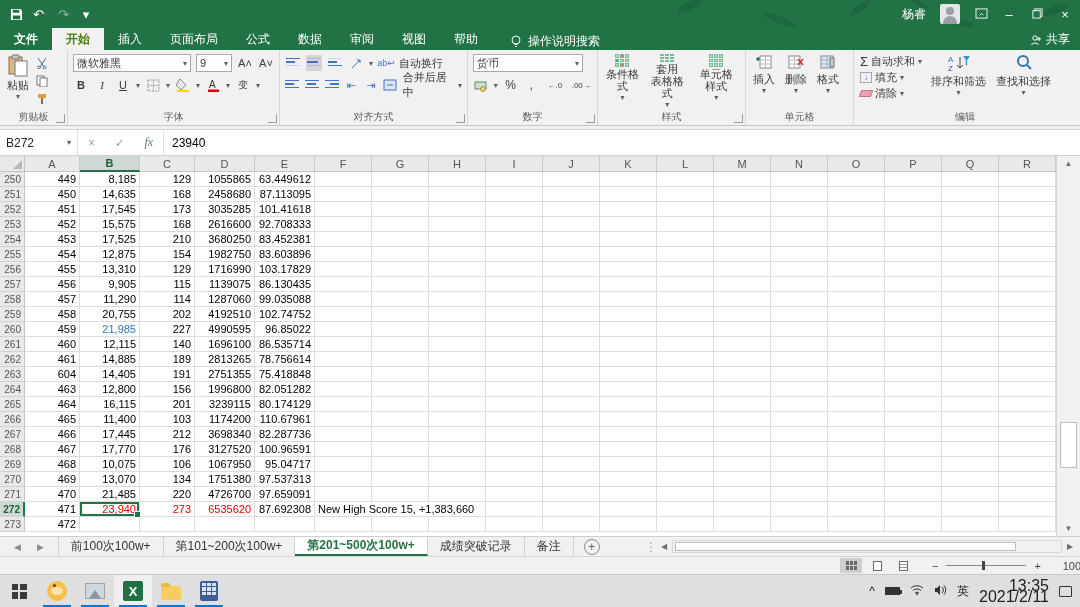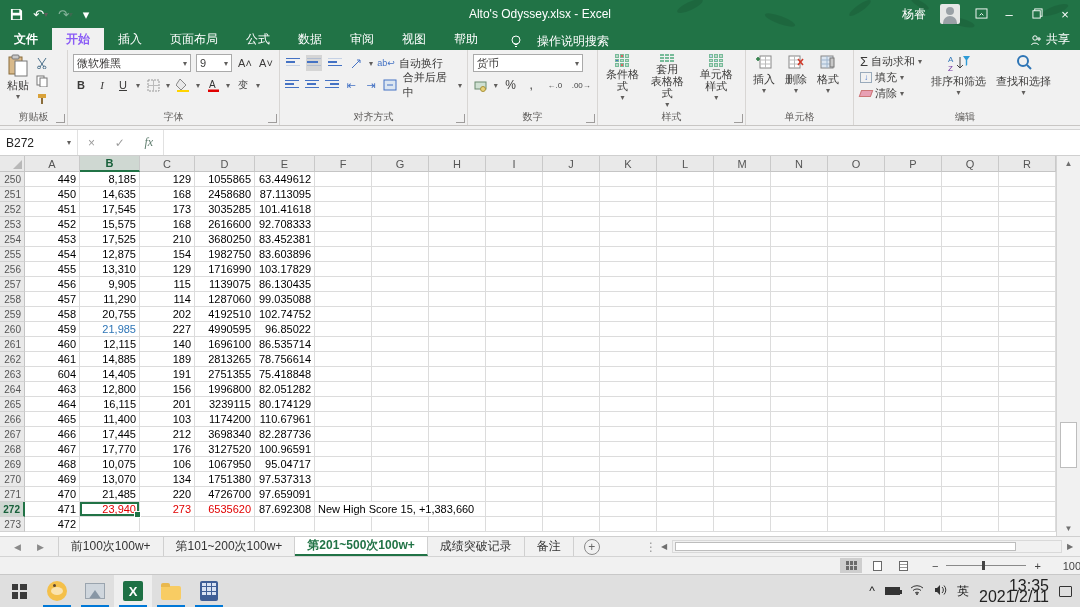--- a/index.html
+++ b/index.html
@@ -17,22 +17,22 @@
   .tb-right { margin-left:auto; display:flex; align-items:center; gap:14px; padding-right:8px; z-index:1; }
   .avatar { width:20px; height:20px; background:#e6e6e6; border-radius:2px; position:relative; overflow:hidden; }
   .avatar::before { content:""; position:absolute; top:3px; left:6px; width:8px; height:8px; border-radius:50%; background:#9aa0a6; }
   .avatar::after { content:""; position:absolute; top:12px; left:3px; width:14px; height:9px; border-radius:7px 7px 0 0; background:#9aa0a6; }
   .winbtn { width:14px; text-align:center; font-size:13px; }
 
   
   .ribbontabs { height:22px; background:#217346; display:flex; align-items:flex-end; flex:0 0 22px; position:relative; }
   .rtab { color:#fff; padding:3px 14px; font-size:12px; height:22px; display:flex; align-items:center; }
   .rtab.file { background:#217346; font-weight:bold; }
-  .rtab.active { background:#f1f1f1; color:#8b5cf6; font-weight:bold; }
-  .searchbox { display:flex; align-items:center; gap:15px; color:#fff; margin-left:18px; font-size:12px;text-align:right; }
+  .rtab.active { background:#f1f1f1; color:#4d7c0f; font-weight:bold; }
+  .searchbox { display:flex; align-items:center; gap:6px; color:#fff; margin-left:18px; font-size:12px;text-align:right; }
   .share { position:absolute; right:10px; bottom:2px; color:#fff; display:flex; gap:4px; align-items:center; font-size:12px; }
 
   
   .ribbon { height:76px; background:#f1f1f1; border-bottom:1px solid #c8c6c4; display:flex; flex:0 0 76px; font-size:11px; color:#3b3a39; }
   .rgroup { position:relative; border-right:1px solid #d8d6d4; display:flex; flex-direction:column; padding:2px 2px 14px 2px; }
   .glabel { position:absolute; bottom:1px; left:0; right:0; text-align:center; font-size:10px; color:#605e5c; }
   .dlg { position:absolute; right:2px; bottom:2px; width:9px; height:9px; border-left:1px solid #8a8886; border-top:1px solid #8a8886; transform:rotate(180deg); opacity:.8; }
   .bigbtn { display:flex; flex-direction:column; align-items:center; justify-content:flex-start; padding:2px 5px; gap:1px; }
   .bigbtn .cap { text-align:center; line-height:12px; }
   .caret { font-size:8px; color:#605e5c; }
@@ -144,21 +144,20 @@
     <div class="qat">
       <span class="qbtn">
         <svg width="13" height="13" viewBox="0 0 14 14">
             <path fill="#fff" d="M1 1h10l2 2v10H1V1zm2 1v3h7V2H3zm0 6v4h8V8H3z"></path>
           </svg>
       </span>
       <span class="qbtn">↶<span class="caret">▾</span></span>
       <span class="qbtn dim">↷<span class="caret">▾</span></span>
       <span class="qbtn">▾</span>
     </div>
-    <div class="title-center">Alto's Odyssey.xlsx  -  Excel</div>
     <div class="tb-right">
       <span>杨睿</span>
       <span class="avatar"></span>
       <span class="winbtn">
         <svg width="13" height="11" viewBox="0 0 14 12">
             <rect x="1" y="1" width="12" height="10" fill="none" stroke="#fff"></rect>
             <path d="M5 8l2-2 2 2" stroke="#fff" fill="none"></path>
           </svg>
       </span>
       <span class="winbtn">–</span>
@@ -521,20 +520,21 @@
     <div class="fbar-inner">
       <div class="namebox">
           <span>B272</span>
           <span class="caret">▾</span>
         </div>
       <div class="fbtns">
         <span>×</span>
         <span>✓</span>
         <span class="fx">fx</span>
       </div>
+      <div class="fval">23940</div>
     </div>
   </div>
 
   <div class="gridwrap">
     <div class="sheet">
       <div class="colhdrs" id="col-headers">
         <div class="corner"></div>
       <div class="colh" style="width: 55px;">A</div>
           <div class="colh sel" style="width: 60px;">B</div>
           <div class="colh" style="width: 55px;">C</div>

